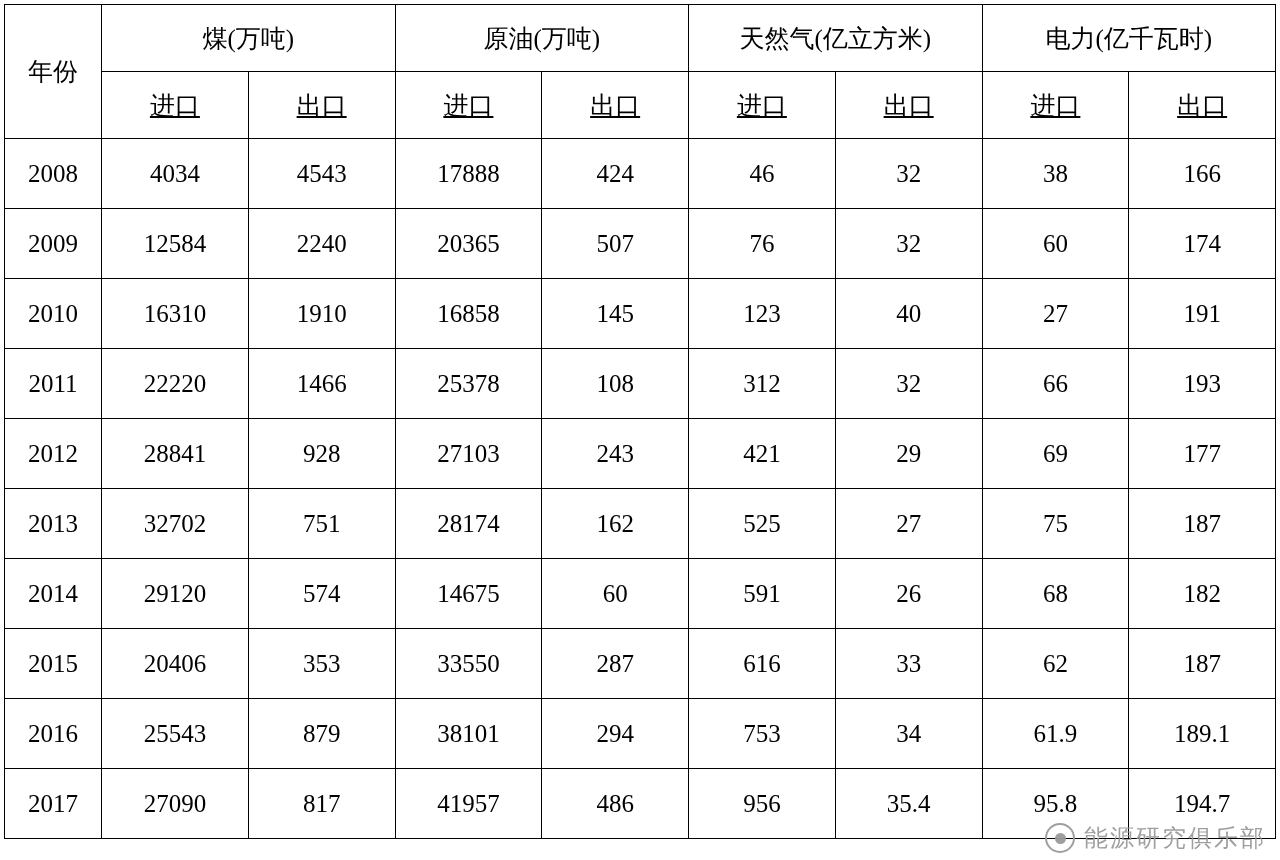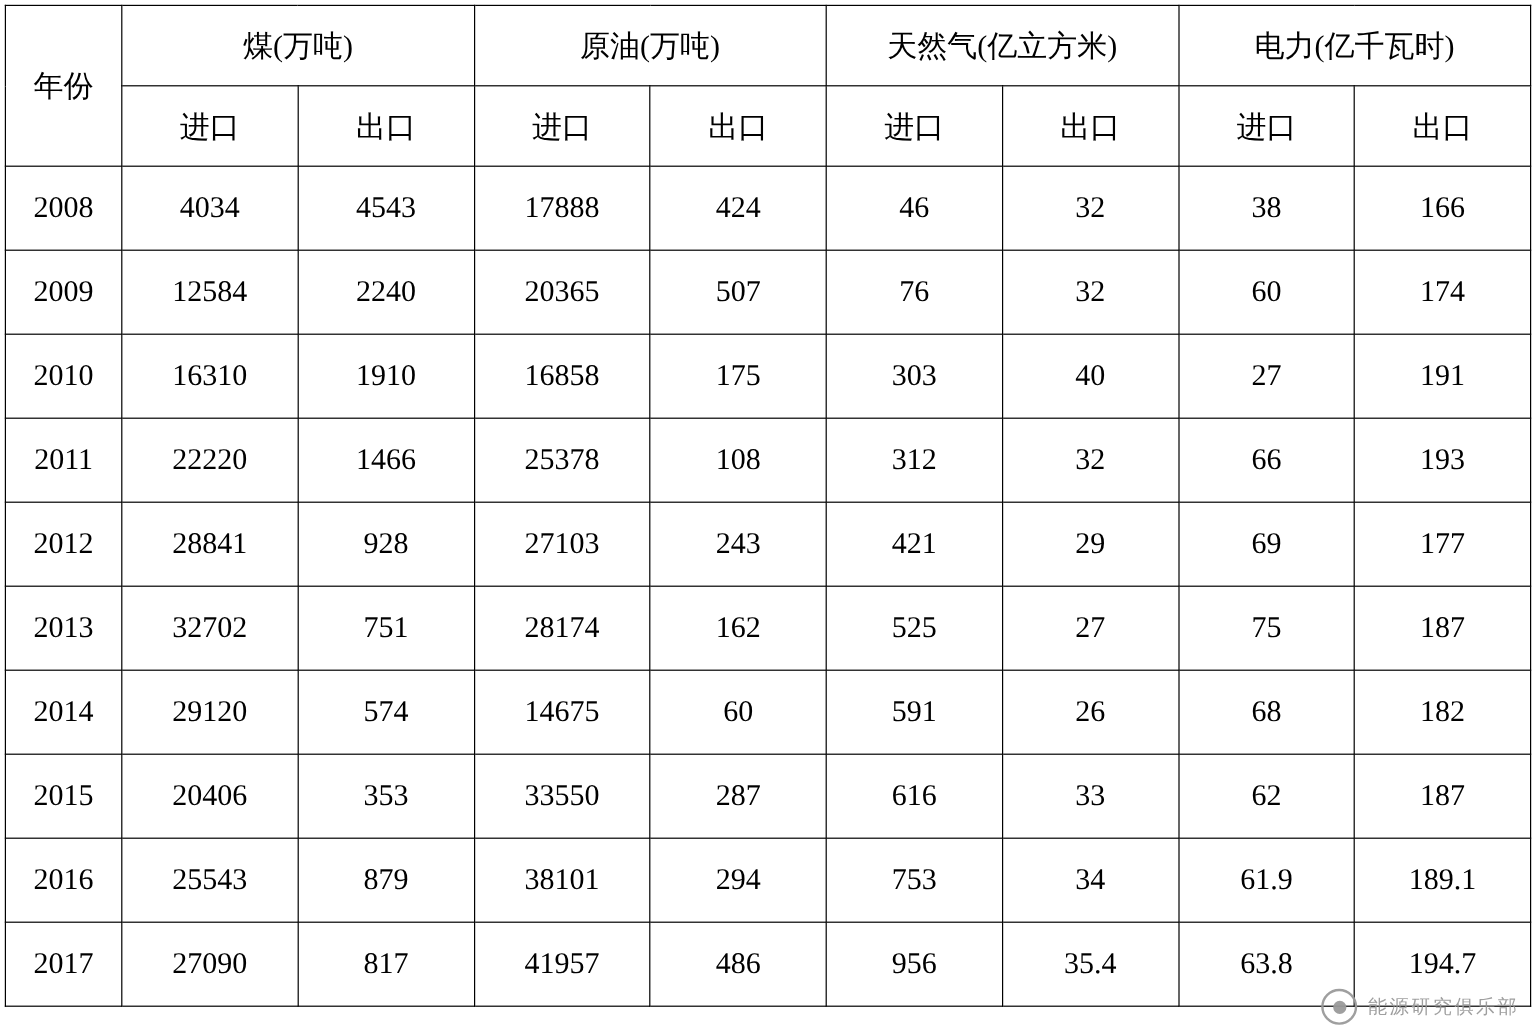--- a/index.html
+++ b/index.html
@@ -36,20 +36,21 @@
     font-family: "Liberation Serif", "DejaVu Serif", serif;
     padding: 0;
   }
   .grp-head {
     height: 66px;
     font-size: 26px;
   }
   .sub-head {
     height: 66px;
     font-size: 26px;
+    text-decoration: underline;
   }
   .year-head {
     height: 132px;
     font-size: 26px;
     width: 96px;
   }
   tbody tr {
     height: 70px;
     padding-left: 31px;
   }
@@ -59,21 +60,21 @@
   .col-year { width: 96px; }
   .col-d    { width: 147px; }
   .watermark {
     position: absolute;
     right: 14px;
     bottom: 10px;
     display: flex;
     align-items: center;
     gap: 9px;
     color: #9a9a9a;
-    font-size: 16px;
+    font-size: 24px;
     font-family: "Liberation Sans", sans-serif;
     letter-spacing: 2px;
     opacity: 0.95;
     pointer-events: none;
   }
   .wm-logo {
     width: 26px;
     height: 26px;
     border-radius: 50%;
     border: 2px solid #9a9a9a;
@@ -138,22 +139,22 @@
         <td class="col-d">76</td>
         <td class="col-d">32</td>
         <td class="col-d">60</td>
         <td class="col-d">174</td>
       </tr>
       <tr>
         <td class="col-year">2010</td>
         <td class="col-d">16310</td>
         <td class="col-d">1910</td>
         <td class="col-d">16858</td>
-        <td class="col-d">175</td>
-        <td class="col-d">303</td>
+        <td class="col-d">145</td>
+        <td class="col-d">123</td>
         <td class="col-d">40</td>
         <td class="col-d">27</td>
         <td class="col-d">191</td>
       </tr>
       <tr>
         <td class="col-year">2011</td>
         <td class="col-d">22220</td>
         <td class="col-d">1466</td>
         <td class="col-d">25378</td>
         <td class="col-d">108</td>
@@ -218,21 +219,21 @@
         <td class="col-d">189.1</td>
       </tr>
       <tr>
         <td class="col-year">2017</td>
         <td class="col-d">27090</td>
         <td class="col-d">817</td>
         <td class="col-d">41957</td>
         <td class="col-d">486</td>
         <td class="col-d">956</td>
         <td class="col-d">35.4</td>
-        <td class="col-d">63.8</td>
+        <td class="col-d">95.8</td>
         <td class="col-d">194.7</td>
       </tr>
     </tbody>
   </table>
 
   <div class="watermark">
     <span class="wm-logo"></span>
     <span>能源研究俱乐部</span>
   </div>
 

